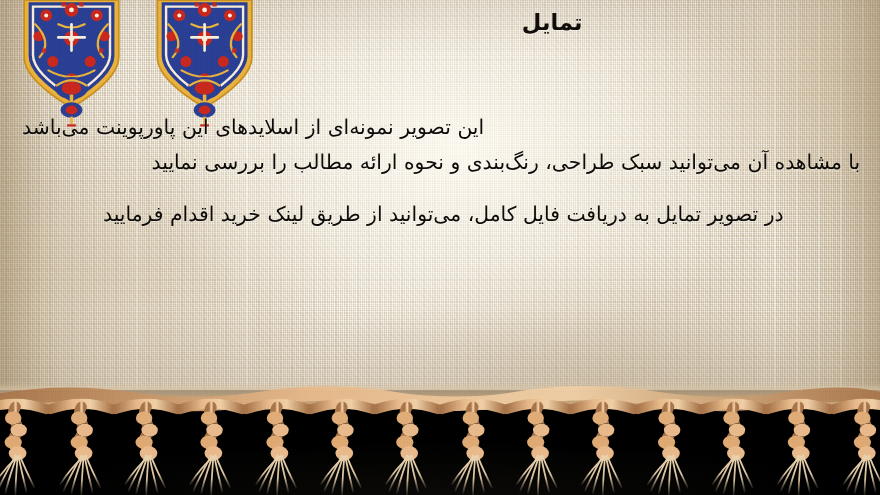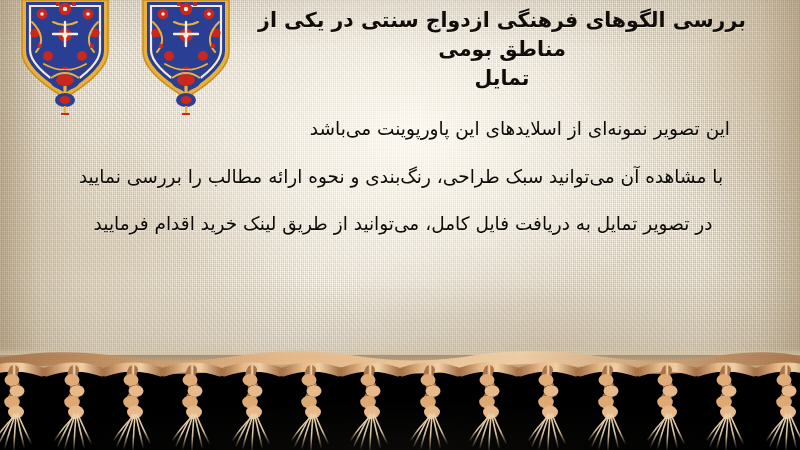--- a/index.html
+++ b/index.html
@@ -92,22 +92,22 @@
     color: #0d0b08;
     font-size: 18.5px;
     line-height: 1.0;
     text-shadow: 0 1px 0 rgba(255,255,255,0.30);
   }
   .body-line {
     display: block;
     padding: 0 6px;
     white-space: nowrap;
   }
-  .line-1 { text-align: right; margin-top: 12px;   padding-right: 60px; }
-  .line-2 { text-align: center; margin-top: 29px; padding-right: 8px; }
+  .line-1 { text-align: left; margin-top: 0;   padding-right: 60px; }
+  .line-2 { text-align: right; margin-top: 13px; padding-right: 8px; }
   .line-3 { text-align: center; margin-top: 29px; padding-right: 4px; }
 
   
   .black-band {
     position: absolute;
     left: 0;
     bottom: 0;
     width: 800px;
     height: 95px;
     background:
@@ -230,21 +230,20 @@
       <g transform="translate(141,42)">
         <use href="#medallion"></use>
       </g>
       <g transform="translate(186,76)">
         <use href="#pendant"></use>
       </g>
     </svg>
   </div>
 
   <div class="title">
-    <div>بررسی الگوهای فرهنگی ازدواج سنتی در یکی از مناطق بومی</div>
     <div>تمایل</div>
   </div>
 
   <div class="body-text">
     <span class="body-line line-1">این تصویر نمونه‌ای از اسلایدهای این پاورپوینت می‌باشد</span>
     <span class="body-line line-2">با مشاهده آن می‌توانید سبک طراحی، رنگ‌بندی و نحوه ارائه مطالب را بررسی نمایید</span>
     <span class="body-line line-3">در تصویر تمایل به دریافت فایل کامل، می‌توانید از طریق لینک خرید اقدام فرمایید</span>
   </div>
 
   <div class="black-band"></div>

